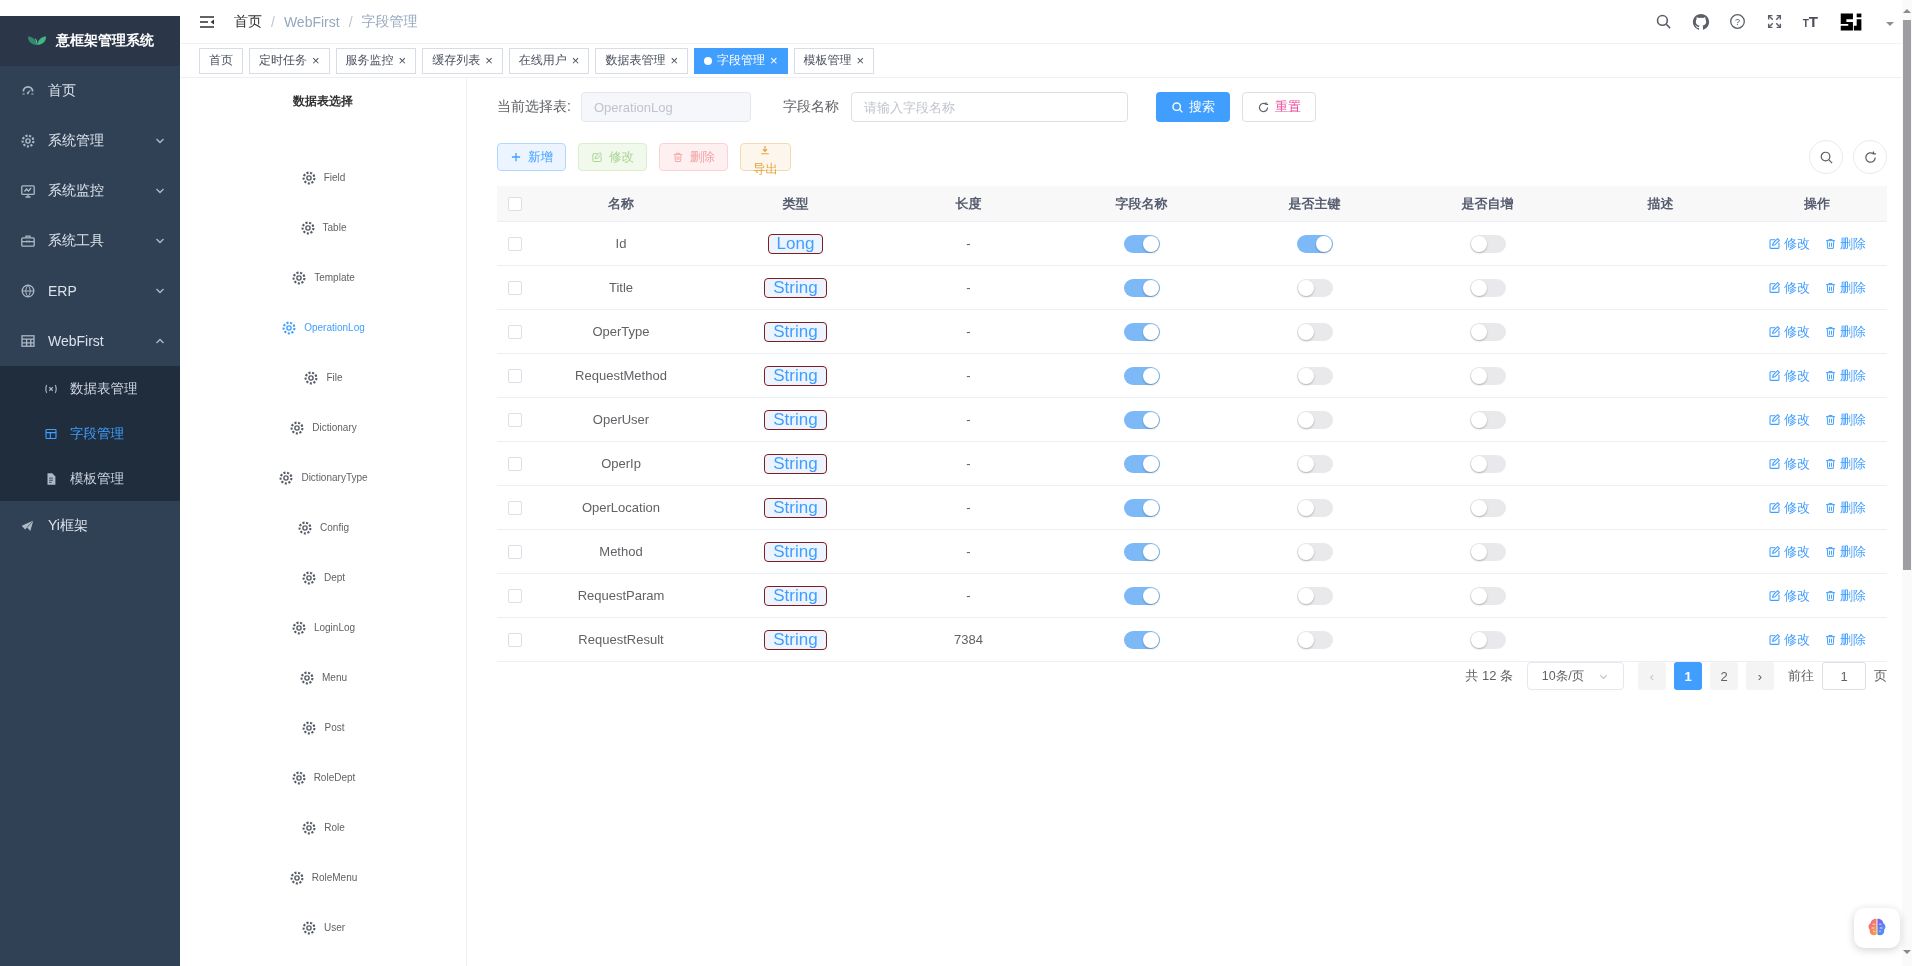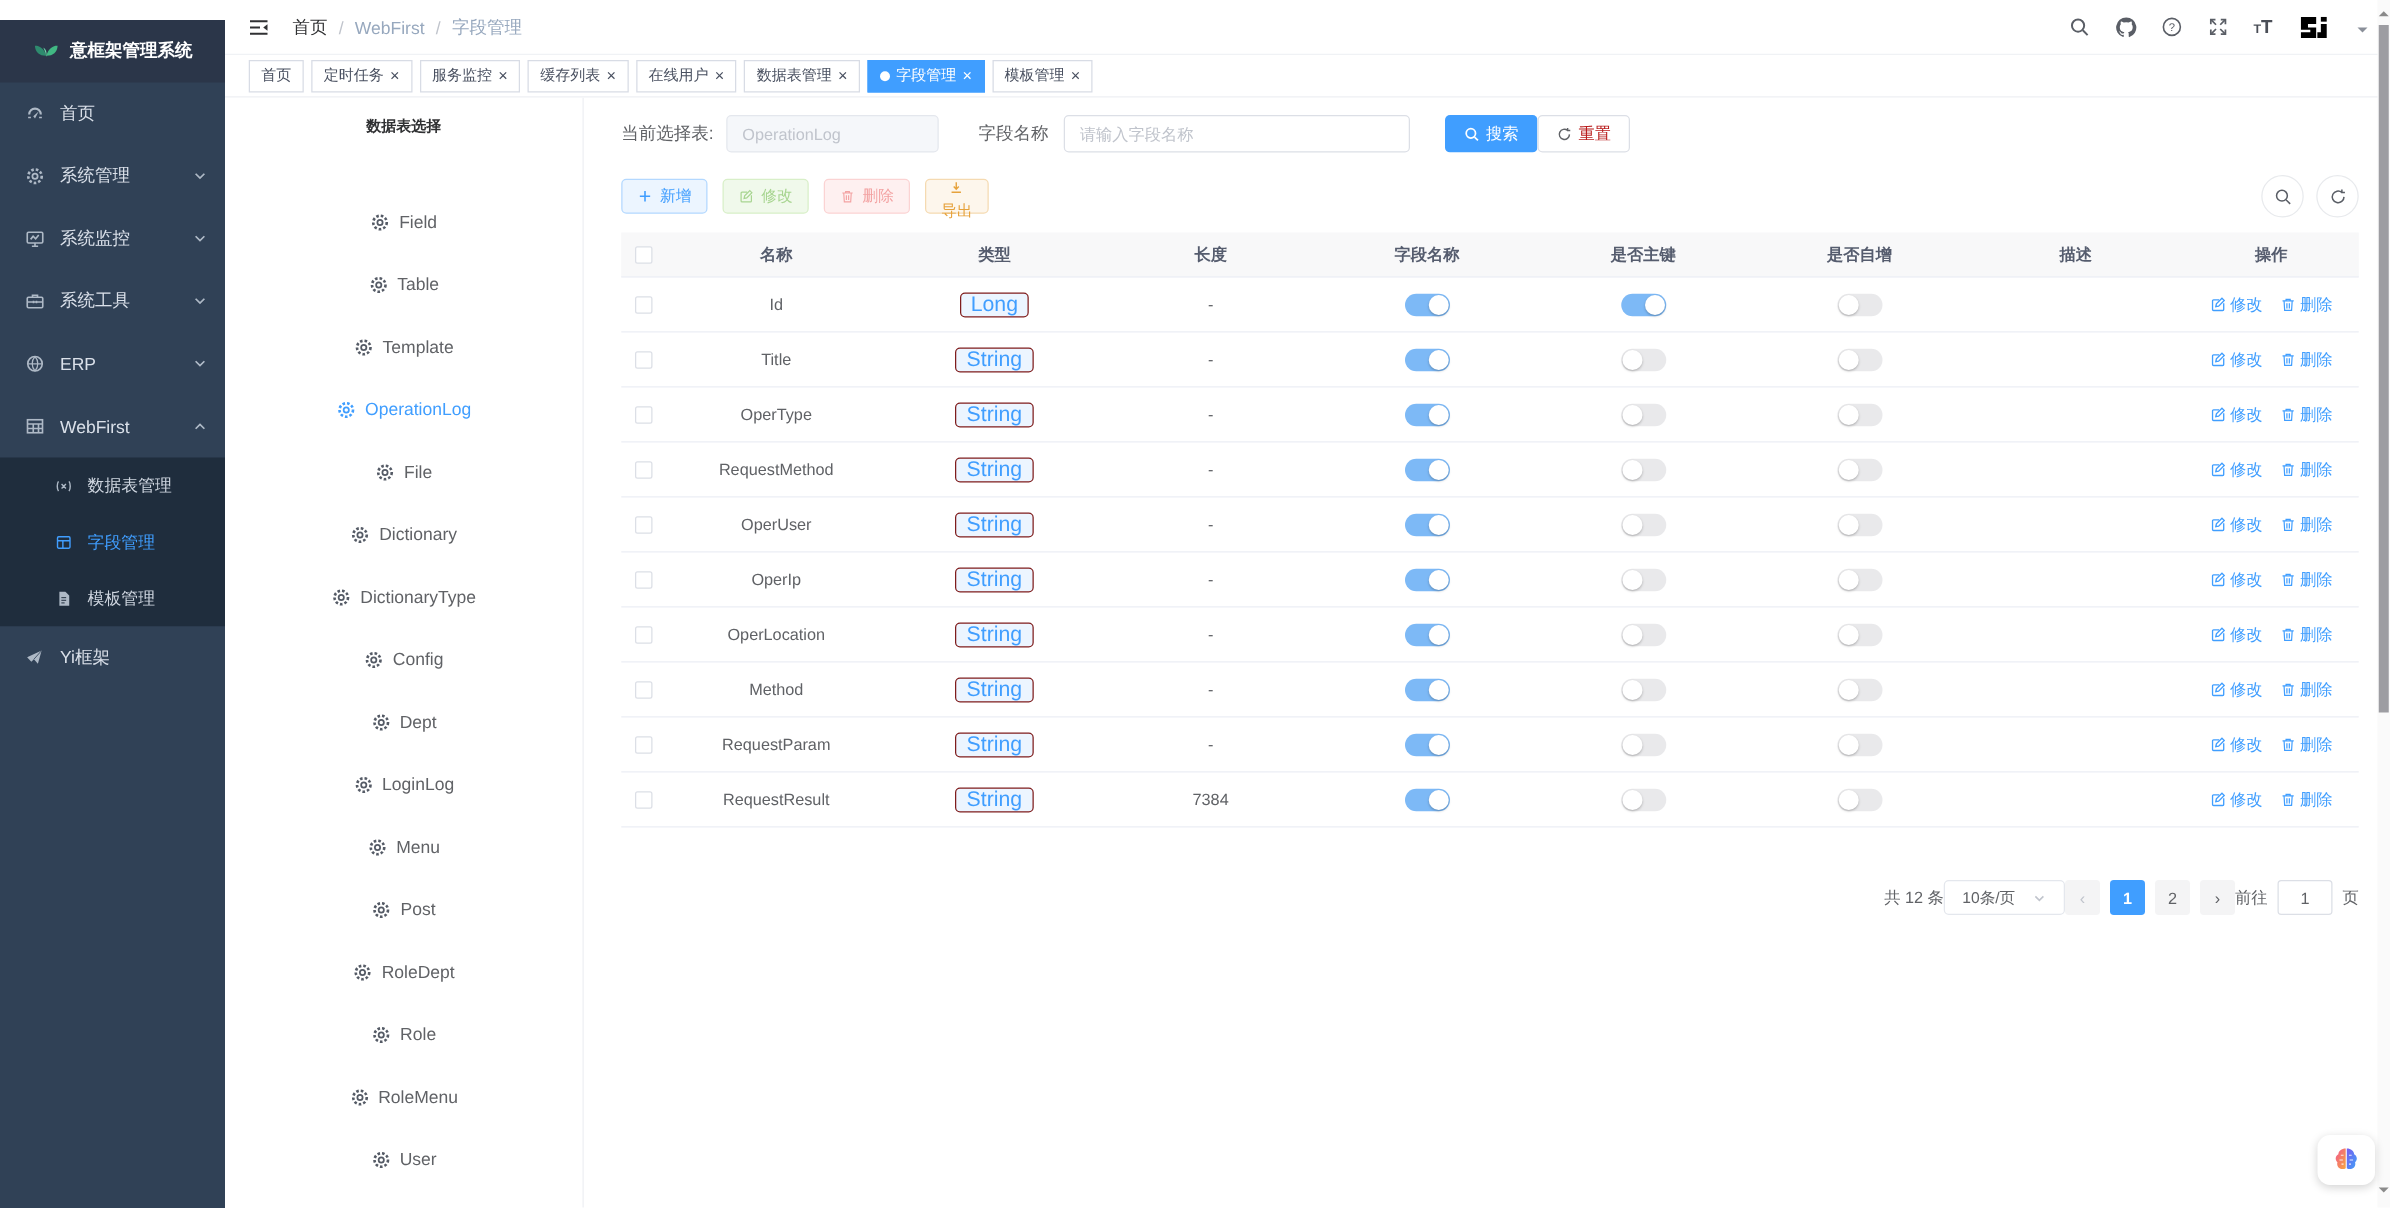--- a/index.html
+++ b/index.html
@@ -44,40 +44,40 @@
   .tab.active { background:#409EFF; border-color:#409EFF; color:#fff; }
   .tab .dot { width:8px; height:8px; border-radius:50%; background:#fff; }
 
   
   .content { position:absolute; left:180px; top:78px; right:10px; bottom:0; background:#fff; display:flex; }
 
   .tree-panel { width:287px; flex:0 0 287px; border-right:1px solid #eef0f4; padding-top:10px; }
   .tree-title { text-align:center; font-size:12px; font-weight:600; color:#303133; height:26px; line-height:26px; }
   .tree-list { margin-top:38px; }
   .tree-item { height:50px; display:flex; align-items:center; justify-content:center; gap:8px;
-    font-size:14px; color:#606266; cursor:pointer; }
+    font-size:10px; color:#606266; cursor:pointer; }
   .tree-item .icn { width:15px; height:15px; color:#555b66; }
   .tree-item.active { color:#409EFF; }
   .tree-item.active .icn { color:#409EFF; }
 
   .main-panel { flex:1 1 auto; padding:14px 18px 0 30px; }
 
   
   .filter-row { display:flex; align-items:center; height:30px; }
   .f-label { font-size:14px; color:#606266; }
   .inp { height:30px; border:1px solid #dcdfe6; border-radius:4px; padding:0 12px; font-size:13px;
     color:#606266; outline:none; font-family:inherit; }
   .inp.disabled { background:#f5f7fa; border-color:#e4e7ed; color:#c0c4cc; width:170px; margin-left:10px; }
   .inp.field { width:277px; margin-left:12px; }
   .inp::placeholder { color:#c0c4cc; }
   .btn { height:30px; border-radius:4px; border:1px solid transparent; display:inline-flex; align-items:center;
     gap:5px; padding:0 14px; font-size:13px; cursor:pointer; font-family:inherit; background:#fff; }
   .btn .icn { width:13px; height:13px; }
   .btn-search { background:#409EFF; color:#fff; margin-left:28px; }
-  .btn-reset { border-color:#dcdfe6; color:#b91c1c; }
+  .btn-reset { border-color:#dcdfe6; color:#ec4899; margin-left:12px; }
 
   
   .toolbar-row { margin-top:18px; display:flex; align-items:center; }
   .btn-sm { height:28px; padding:0 12px; font-size:12.5px; border-radius:4px; }
   .btn-add { background:#ecf5ff; border-color:#b3d8ff; color:#409EFF; }
   .btn-edit { background:#f0f9eb; border-color:#d8efc8; color:#a8d591; margin-left:12px; cursor:not-allowed; }
   .btn-del { background:#fef0f0; border-color:#fbd3d3; color:#f3a2a2; margin-left:12px; cursor:not-allowed; }
   .btn-exp { background:#fdf6ec; border-color:#f5dab1; color:#e6a23c; margin-left:12px;flex-direction:column; }
   .tool-right { margin-left:auto; display:flex; gap:10px; }
   .circle-btn { width:34px; height:34px; border-radius:50%; border:1px solid #e8eaed; background:#fff;
@@ -104,21 +104,21 @@
   .switch { width:36px; height:18px; border-radius:9px; position:relative; display:inline-block; cursor:pointer; }
   .switch .knob { position:absolute; top:1px; width:16px; height:16px; border-radius:50%; background:#fff;
     box-shadow:0 1px 2px rgba(0,0,0,.25); }
   .switch.on { background:#7db9f6; }  .switch.on .knob { right:1px; }
   .switch.off { background:#e9e9eb; } .switch.off .knob { left:1px; }
   .op-link { display:inline-flex; align-items:center; gap:3px; color:#409EFF; cursor:pointer; }
   .op-link .icn { width:13px; height:13px; }
   .op-link + .op-link { margin-left:14px; }
 
   
-  .pager { margin-top:42px; display:flex; align-items:center; justify-content:flex-end; 
+  .pager { display:flex; align-items:center; justify-content:flex-end; gap:14px;
     font-size:13px; color:#606266; }
   .pg-select { width:97px; height:28px; border:1px solid #e4e7ed; border-radius:4px; display:flex;
     align-items:center; justify-content:center; gap:14px; color:#606266; font-size:12.5px; cursor:pointer; background:#fff; }
   .pg-group { display:flex; gap:8px; align-items:center; }
   .pg-btn { min-width:28px; height:28px; border-radius:3px; background:#f4f4f5; color:#606266;
     display:flex; align-items:center; justify-content:center; font-size:13px; cursor:pointer; }
   .pg-btn.disabled { color:#c0c4cc; }
   .pg-btn.active { background:#409EFF; color:#fff; font-weight:bold; }
   .goto { display:flex; align-items:center; gap:8px; }
   .goto-input { width:44px; height:28px; border:1px solid #dcdfe6; border-radius:3px; text-align:center;

